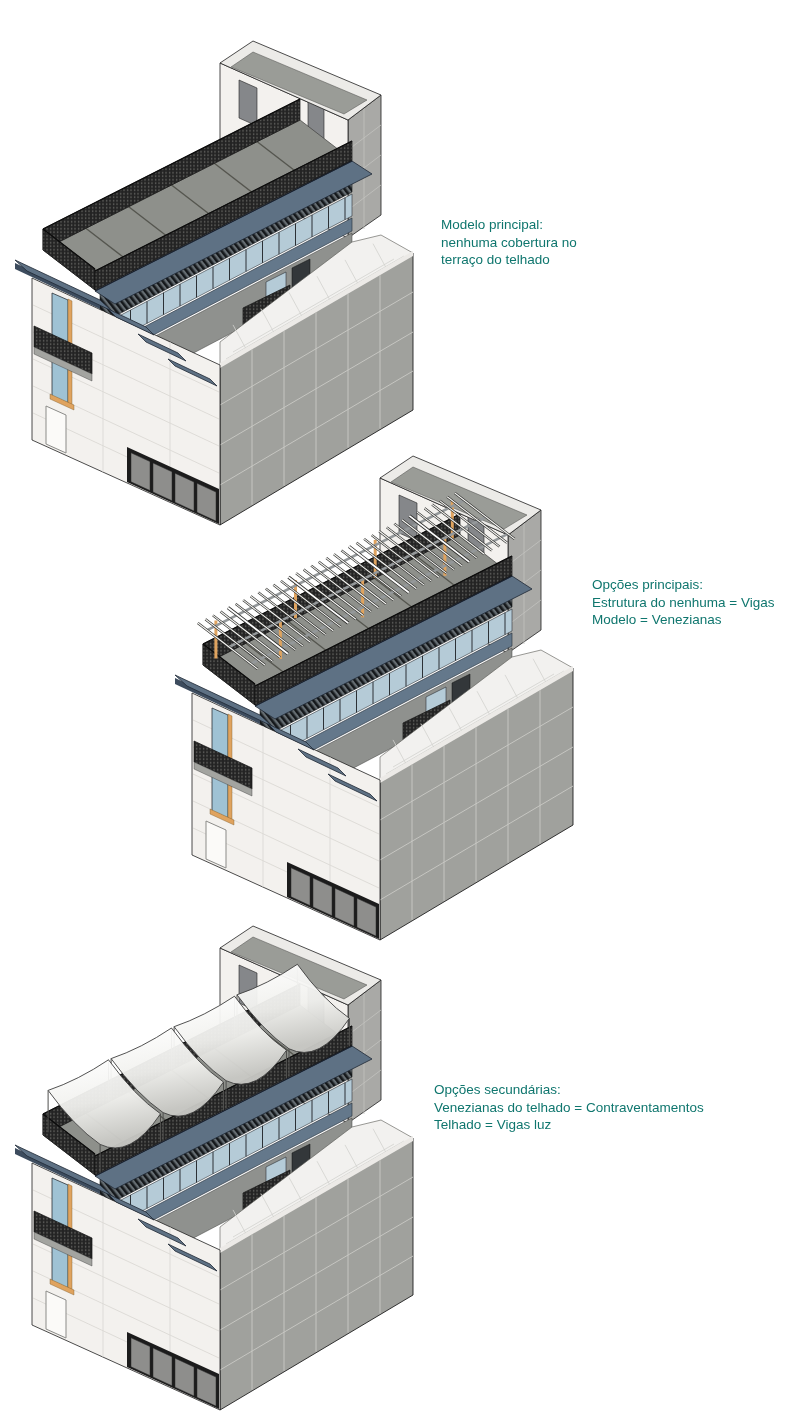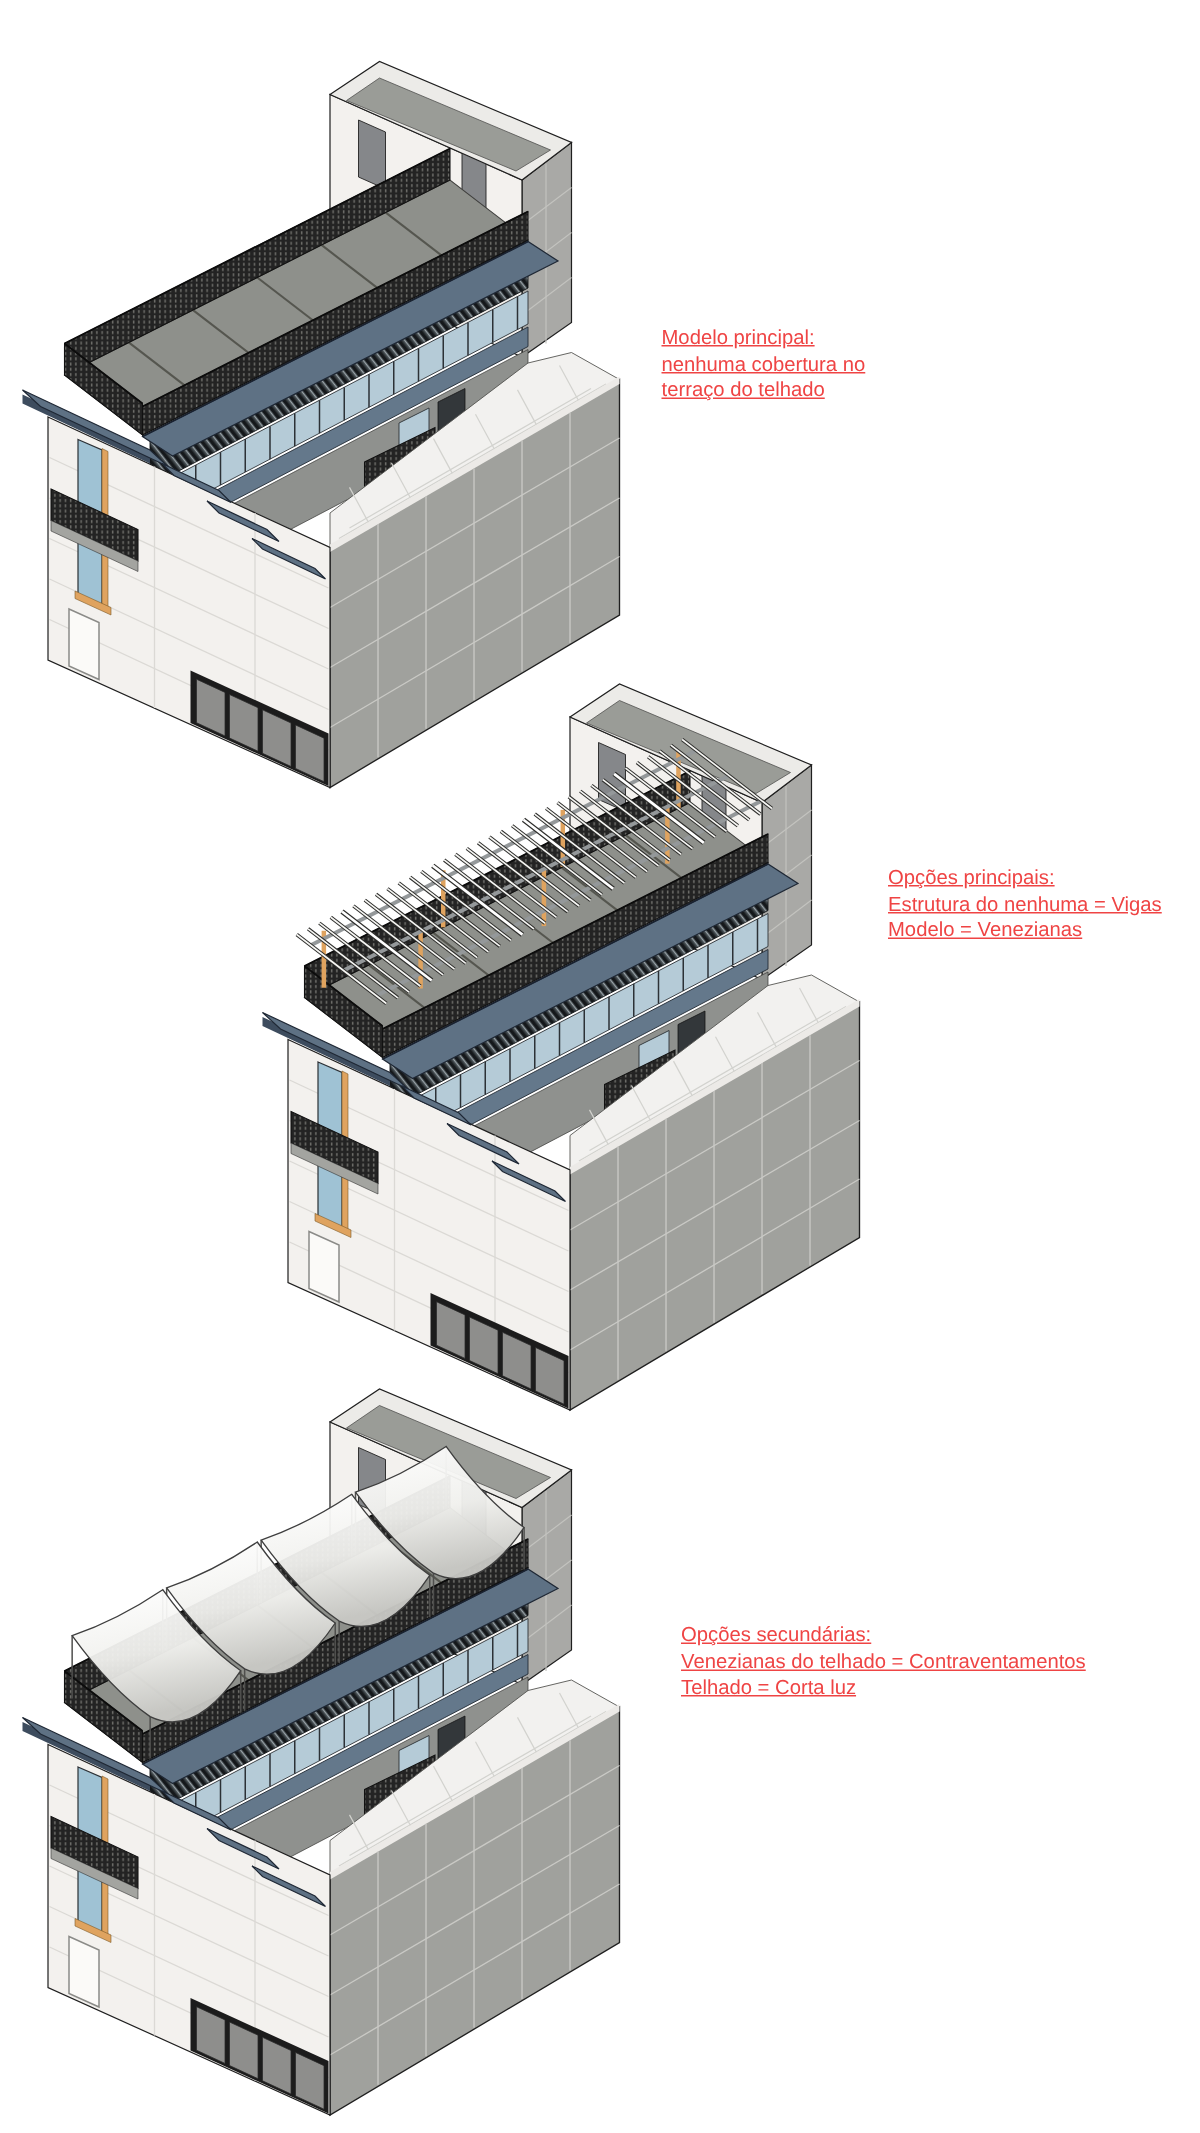--- a/index.html
+++ b/index.html
@@ -2,23 +2,22 @@
 <html style="--ink: #1f1f1f; --wallWhite: #f3f1ee; --towerGray: #a9a9a6; --capGray: #9a9c97; --terrGray: #8e908b; --parapet: #a0a19d; --floorW: #f2f1ef; --slate: #5e7184; --slateB: #64788b; --slateDark: #3d4c5e; --glass: #b5cbd7; --tan: #dfa35f; --meshDark: #232323; --meshDot: #6e6e6a; --louvBase: #3a4145; --louvDark: #15181b; --louvLight: #9aa3a8; --sailShade: #c9c9c5;"><head>
 <meta charset="utf-8">
 <style>
   html,body{margin:0;padding:0;}
   body{
     width:800px;height:1422px;background:#ffffff;position:relative;
     font-family:"Liberation Sans",sans-serif;overflow:hidden;
   }
   #scene{position:absolute;left:0;top:0;}
   .caption{
-    position:absolute;font-size:13.5px;line-height:17.6px;color:#ef4444;
+    position:absolute;font-size:13.5px;line-height:17.6px;color:#0f766e;
     white-space:nowrap;
-    text-decoration:underline;
   }
   
   .f-white   {fill:var(--wallWhite);stroke:var(--ink);stroke-width:.8;}
   .f-towerR  {fill:var(--towerGray);stroke:var(--ink);stroke-width:.8;}
   .f-cap     {fill:#ecebe8;stroke:var(--ink);stroke-width:.8;}
   .f-capIn   {fill:var(--capGray);stroke:#4a4a48;stroke-width:.5;}
   .f-capEdge {fill:#eceae7;}
   .f-terr    {fill:var(--terrGray);stroke:#3f3f3d;stroke-width:.7;}
   .seam      {stroke:#55564f;stroke-width:1.4;}
   .f-mesh    {fill:url(#pmesh);stroke:#111;stroke-width:.7;}
@@ -311,17 +310,17 @@
   <div>nenhuma cobertura no</div>
   <div>terraço do telhado</div>
 </div>
 
 <div class="caption" style="left:592px;top:576px">
   <div>Opções principais:</div>
   <div>Estrutura do nenhuma = Vigas</div>
   <div>Modelo = Venezianas</div>
 </div>
 
-<div class="caption" style="left:454px;top:1081px">
+<div class="caption" style="left:434px;top:1081px">
   <div>Opções secundárias:</div>
   <div>Venezianas do telhado = Contraventamentos</div>
-  <div>Telhado = Corta luz</div>
+  <div>Telhado = Vigas luz</div>
 </div>
 
 </body></html>

